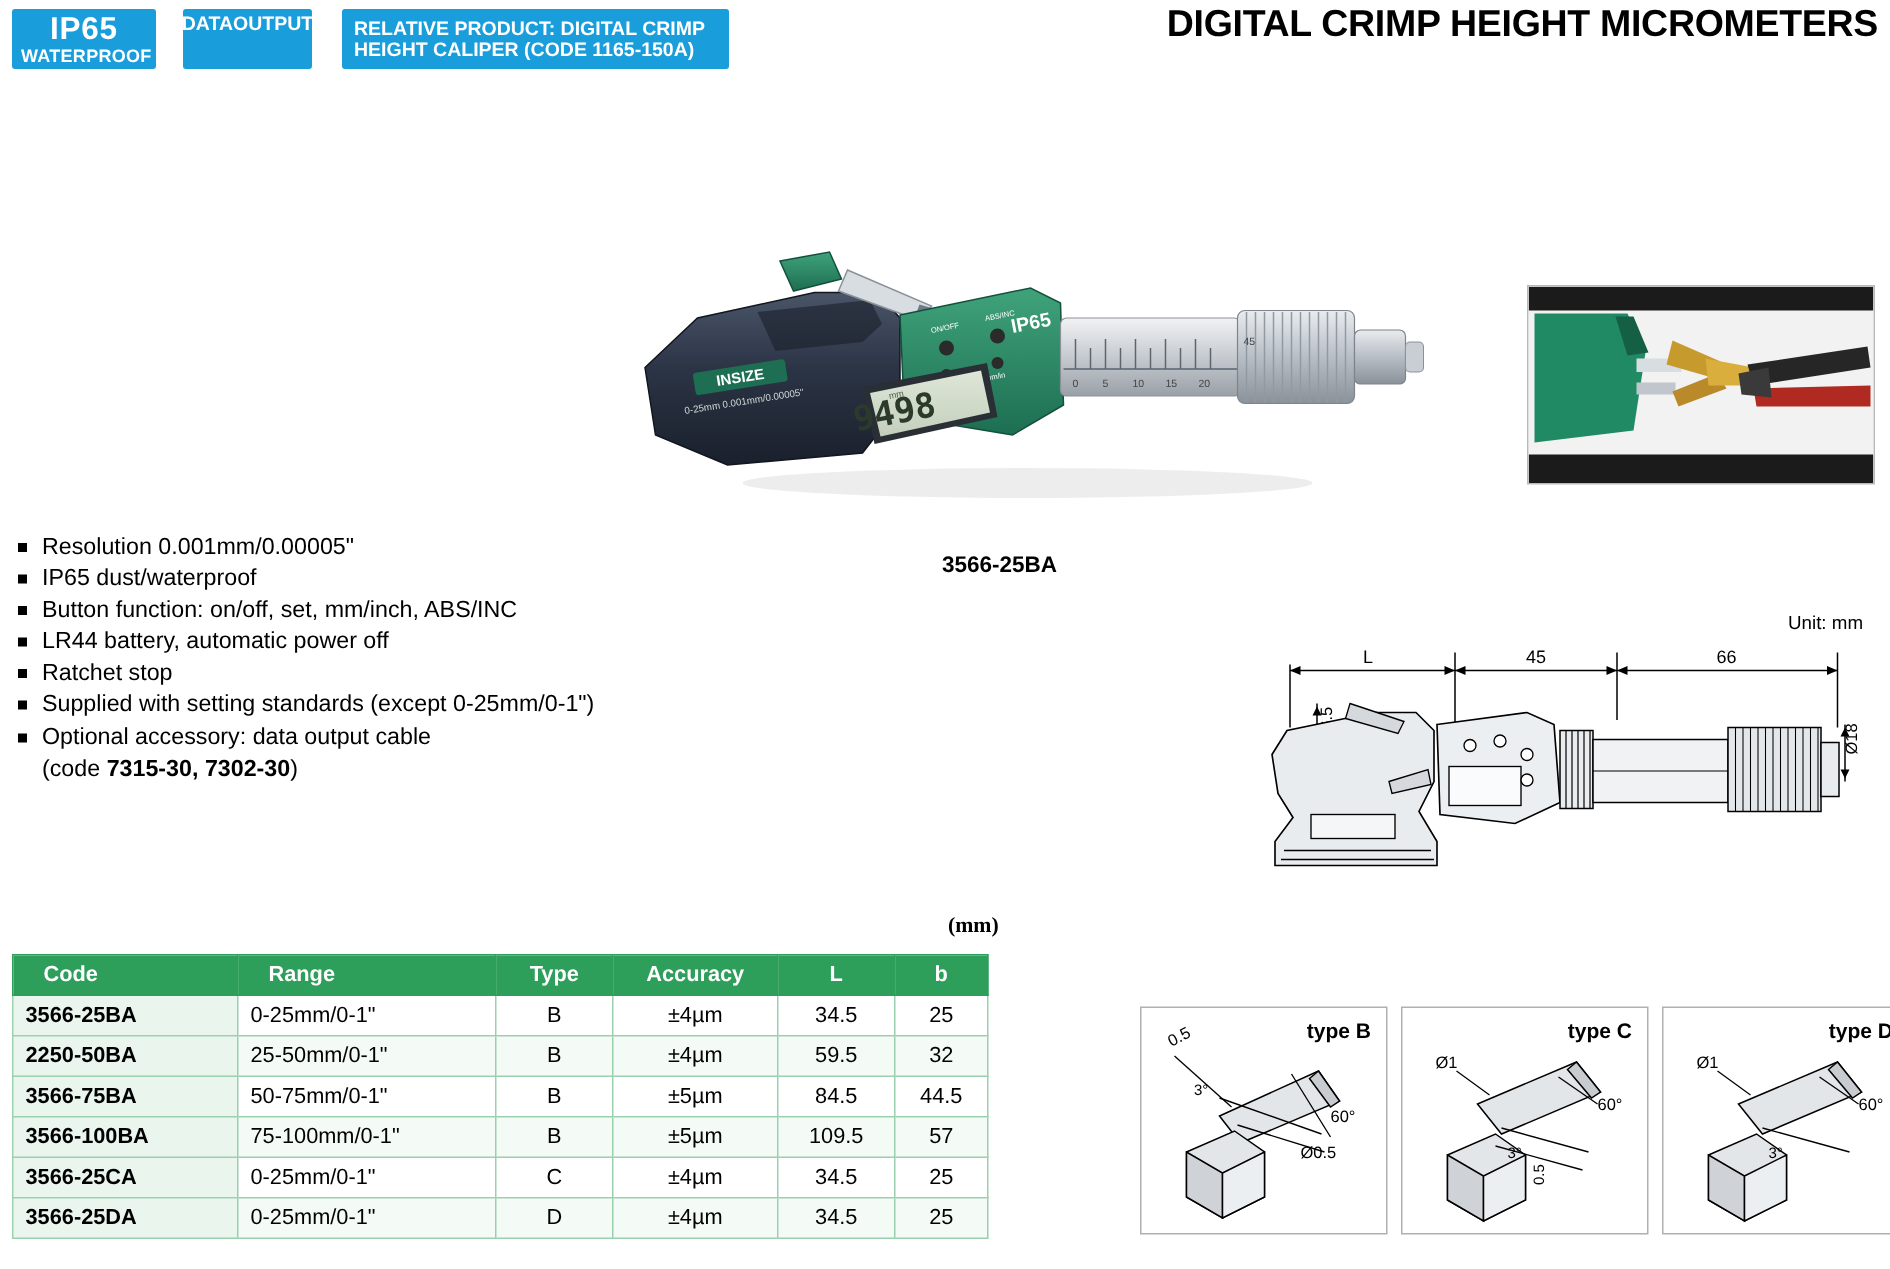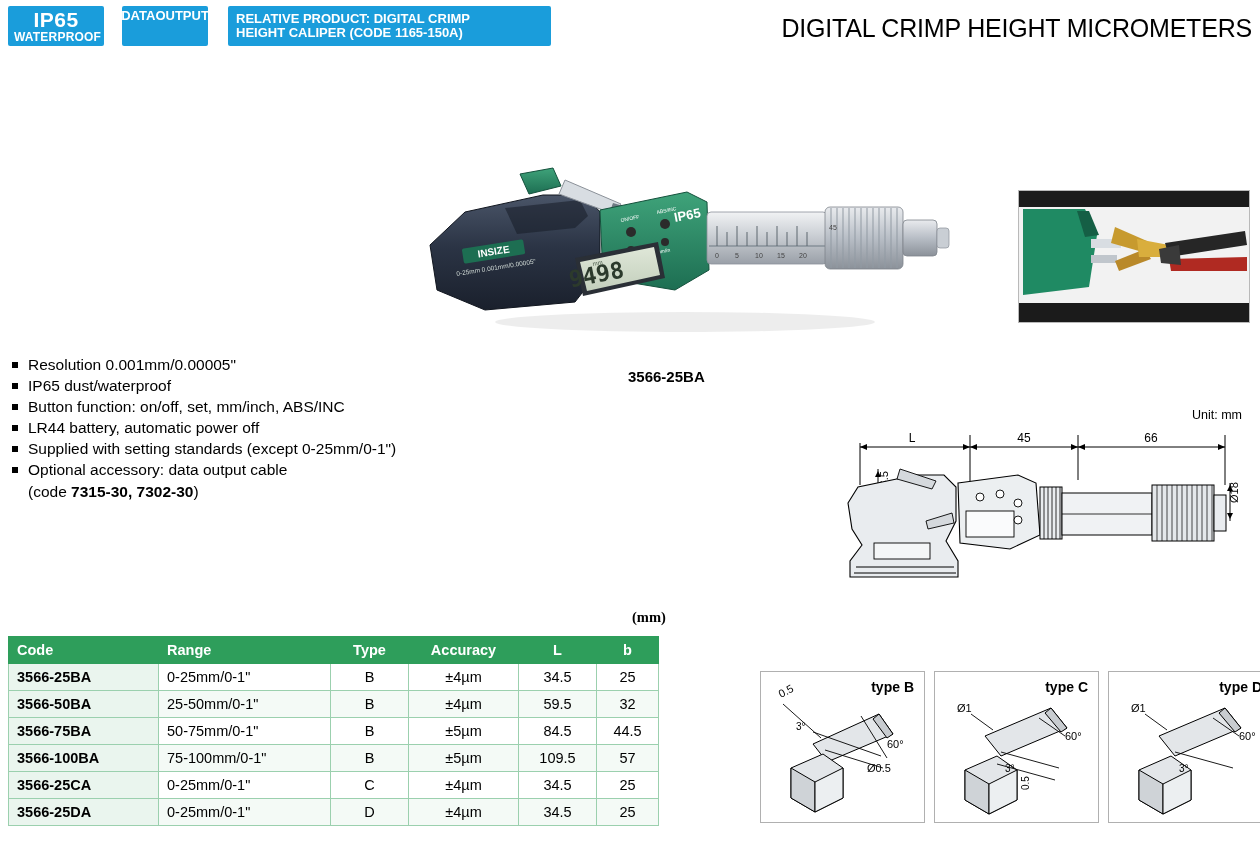--- a/index.html
+++ b/index.html
@@ -23,30 +23,30 @@
     font-weight: bold;
     border-radius: 2px;
     line-height: 1.05;
     padding: 3px 6px;
   }
   #badge-ip65 { left: 8px; top: 6px; width: 96px; height: 40px; }
   #badge-ip65 .b1 { font-size: 21px; letter-spacing: .5px; }
   #badge-ip65 .b2 { font-size: 12px; letter-spacing: .2px; }
   #badge-data { left: 122px; top: 6px; width: 86px; height: 40px; display: flex; flex-direction: row; justify-content: center; }
   #badge-data .b1, #badge-data .b2 { font-size: 13px; }
-  #badge-rel { left: 228px; top: 6px; width: 323px; height: 40px; display: flex; flex-direction: column; justify-content: center; text-align: left; padding-left: 8px; }
+  #badge-rel { left: 228px; top: 6px; width: 258px; height: 40px; display: flex; flex-direction: column; justify-content: center; text-align: left; padding-left: 8px; }
   #badge-rel .b1, #badge-rel .b2 { font-size: 13px; }
 
   
   #page-title {
     position: absolute;
     right: 8px;
-    top: 14px;
+    top: 2px;
     font-size: 25px;
-    font-weight: normal;
+    font-weight: bold;
     letter-spacing: -0.2px;
     white-space: nowrap;
   }
 
   
   #features {
     position: absolute;
     left: 10px;
     top: 355px;
     width: 560px;
@@ -132,21 +132,21 @@
   }
   table.spec th {
     background: #2e9e5b;
     color: #fff;
     font-weight: bold;
     border: 1px solid #2e9e5b;
     padding: 5px 6px;
     text-align: center;
     height: 27px;
   }
-  table.spec th.left { text-align: left; padding-left: 8px; }
+  table.spec th.left { text-align: left; padding-left: 20px; }
   table.spec td {
     border: 1px solid #9bd0ae;
     padding: 4px 6px;
     text-align: center;
     height: 27px;
     background: #ffffff;
   }
   table.spec td.code { font-weight: bold; text-align: left; padding-left: 8px; background: #eaf5ee; }
   table.spec td.range { text-align: left; padding-left: 8px; }
   table.spec tr:nth-child(even) td:not(.code) { background: #f4faf6; }
@@ -339,20 +339,24 @@
   <div class="feat">
     <span class="bullet"></span>
     <span>Button function: on/off, set, mm/inch, ABS/INC</span>
   </div>
   <div class="feat">
     <span class="bullet"></span>
     <span>LR44 battery, automatic power off</span>
   </div>
   <div class="feat">
     <span class="bullet"></span>
+    <span>Ratchet stop</span>
+  </div>
+  <div class="feat">
+    <span class="bullet"></span>
     <span>Supplied with setting standards (except 0-25mm/0-1")</span>
   </div>
   <div class="feat">
     <span class="bullet"></span>
     <span>Optional accessory: data output cable</span>
   </div>
   <div class="cont">
     <span>(code </span><b>7315-30, 7302-30</b><span>)</span>
   </div>
 </div>
@@ -465,21 +469,21 @@
   <tbody>
     <tr>
       <td class="code">3566-25BA</td>
       <td class="range">0-25mm/0-1"</td>
       <td>B</td>
       <td>±4µm</td>
       <td>34.5</td>
       <td>25</td>
     </tr>
     <tr>
-      <td class="code">3566-50BA</td>
+      <td class="code">2250-50BA</td>
       <td class="range">25-50mm/0-1"</td>
       <td>B</td>
       <td>±4µm</td>
       <td>59.5</td>
       <td>32</td>
     </tr>
     <tr>
       <td class="code">3566-75BA</td>
       <td class="range">50-75mm/0-1"</td>
       <td>B</td>

